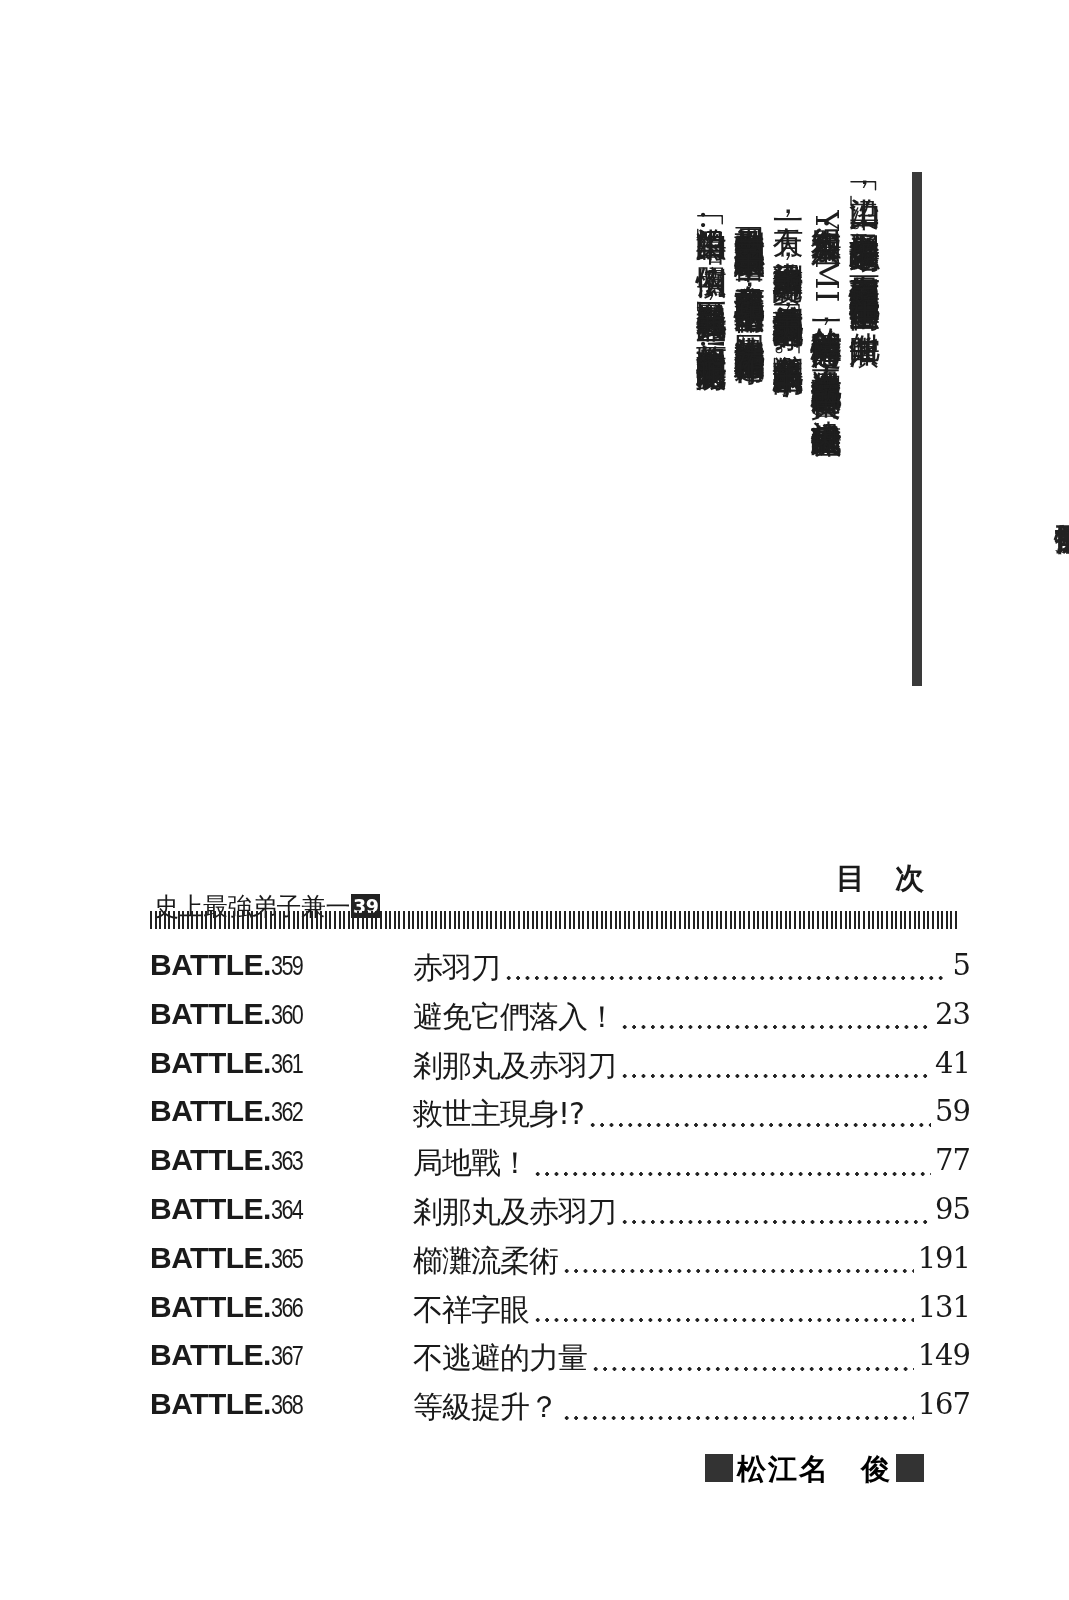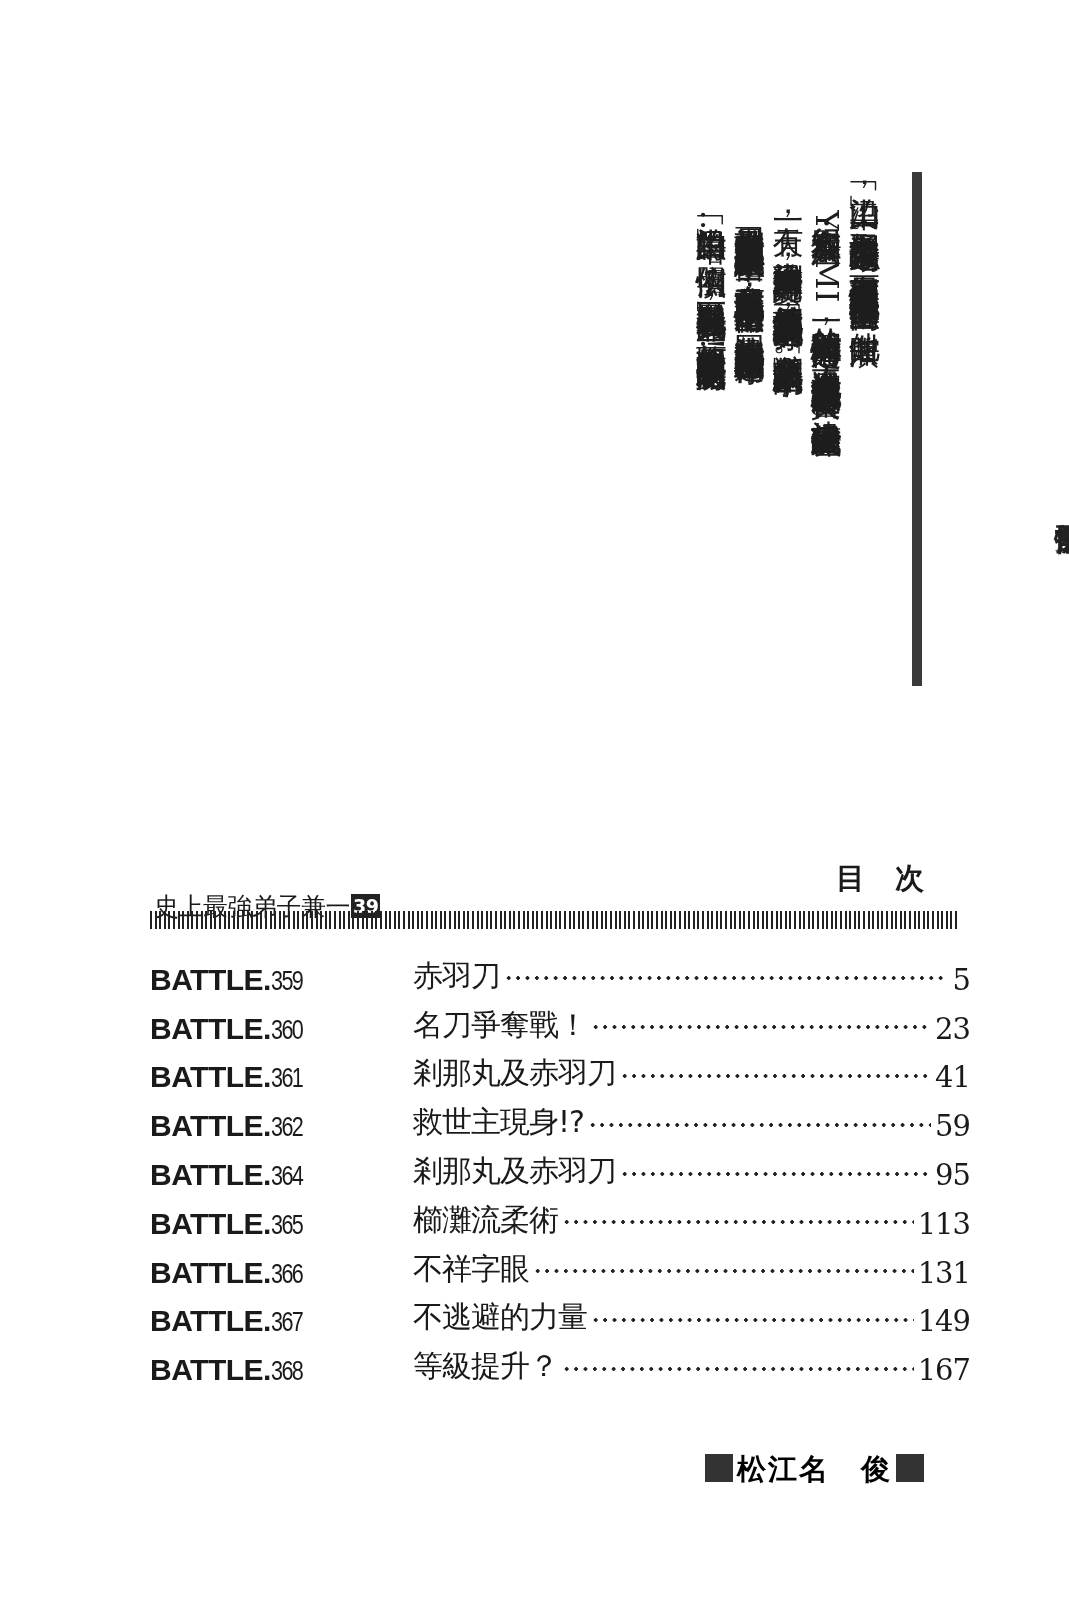--- a/index.html
+++ b/index.html
@@ -22,21 +22,21 @@
   .toc { position:absolute; left:150px; top:855px; width:820px; }
   .toc-series { position:absolute; left:4px; top:14px; font-family:"DejaVu Sans", sans-serif;
                 font-size:25px; color:#1a1a1a; letter-spacing:-0.5px; white-space:nowrap;margin-top:21px; }
   .vol-badge { display:inline-block; background:#222; color:#fff; font-size:19px;
                padding:0 2px; line-height:24px; margin-left:1px; vertical-align:2px; font-weight:bold; }
   .toc-title { position:absolute; right:16px; top:4px; font-family:"DejaVu Sans", sans-serif;
                font-weight:bold; font-size:29px; letter-spacing:30px; color:#1a1a1a; }
   .toc-ruler { position:absolute; left:0; top:56px; width:810px; height:18px;
                background:repeating-linear-gradient(to right, #222 0, #222 2px, transparent 2px, transparent 4.6px); }
   .toc-list { position:absolute; left:0; top:93px; width:820px; margin:0; padding:0; list-style:none; }
-  .toc-row { position:relative; height:48.8px; display:flex; align-items:flex-end; }
+  .toc-row { position:relative; height:48.8px; display:flex; align-items:flex-start; }
   .battle { width:225px; flex:none; font-family:"Liberation Sans", sans-serif; font-weight:bold;
             font-size:30px; letter-spacing:-0.5px; color:#1a1a1a; white-space:nowrap; }
   .battle .num { font-weight:normal; font-size:27px; letter-spacing:-2px; transform:scaleX(0.8);
                  display:inline-block; transform-origin:left center; }
   .chapter { flex:none; font-family:"DejaVu Sans", sans-serif; font-size:30px; color:#1a1a1a;
              white-space:nowrap; letter-spacing:-1px;margin-left:38px; }
   .leader { flex:1; height:6px; margin:0 4px; align-self:center; margin-top:12px;
             background:radial-gradient(circle, #222 1.6px, transparent 2px) 0 0 / 9.4px 6px repeat-x; }
   .page { flex:none; font-family:"DejaVu Serif", serif; font-size:29px; color:#1a1a1a;
           min-width:20px; text-align:right; letter-spacing:-1px; }
@@ -70,47 +70,53 @@
 
   <ul class="toc-list">
     <li class="toc-row">
       <span class="battle"><span>BATTLE.</span><span class="num">359</span></span>
       <span class="chapter">赤羽刀</span>
       <span class="leader"></span>
       <span class="page">5</span>
     </li>
     <li class="toc-row">
       <span class="battle"><span>BATTLE.</span><span class="num">360</span></span>
-      <span class="chapter">名刀爭奪戰！</span>
+      <span class="chapter">避免它們落入！</span>
       <span class="leader"></span>
       <span class="page">23</span>
     </li>
     <li class="toc-row">
       <span class="battle"><span>BATTLE.</span><span class="num">361</span></span>
       <span class="chapter">剎那丸及赤羽刀</span>
       <span class="leader"></span>
       <span class="page">41</span>
     </li>
     <li class="toc-row">
       <span class="battle"><span>BATTLE.</span><span class="num">362</span></span>
       <span class="chapter">救世主現身!?</span>
       <span class="leader"></span>
       <span class="page">59</span>
     </li>
     <li class="toc-row">
+      <span class="battle"><span>BATTLE.</span><span class="num">363</span></span>
+      <span class="chapter">局地戰！</span>
+      <span class="leader"></span>
+      <span class="page">77</span>
+    </li>
+    <li class="toc-row">
       <span class="battle"><span>BATTLE.</span><span class="num">364</span></span>
       <span class="chapter">剎那丸及赤羽刀</span>
       <span class="leader"></span>
       <span class="page">95</span>
     </li>
     <li class="toc-row">
       <span class="battle"><span>BATTLE.</span><span class="num">365</span></span>
       <span class="chapter">櫛灘流柔術</span>
       <span class="leader"></span>
-      <span class="page">113</span>
+      <span class="page">191</span>
     </li>
     <li class="toc-row">
       <span class="battle"><span>BATTLE.</span><span class="num">366</span></span>
       <span class="chapter">不祥字眼</span>
       <span class="leader"></span>
       <span class="page">131</span>
     </li>
     <li class="toc-row">
       <span class="battle"><span>BATTLE.</span><span class="num">367</span></span>
       <span class="chapter">不逃避的力量</span>

